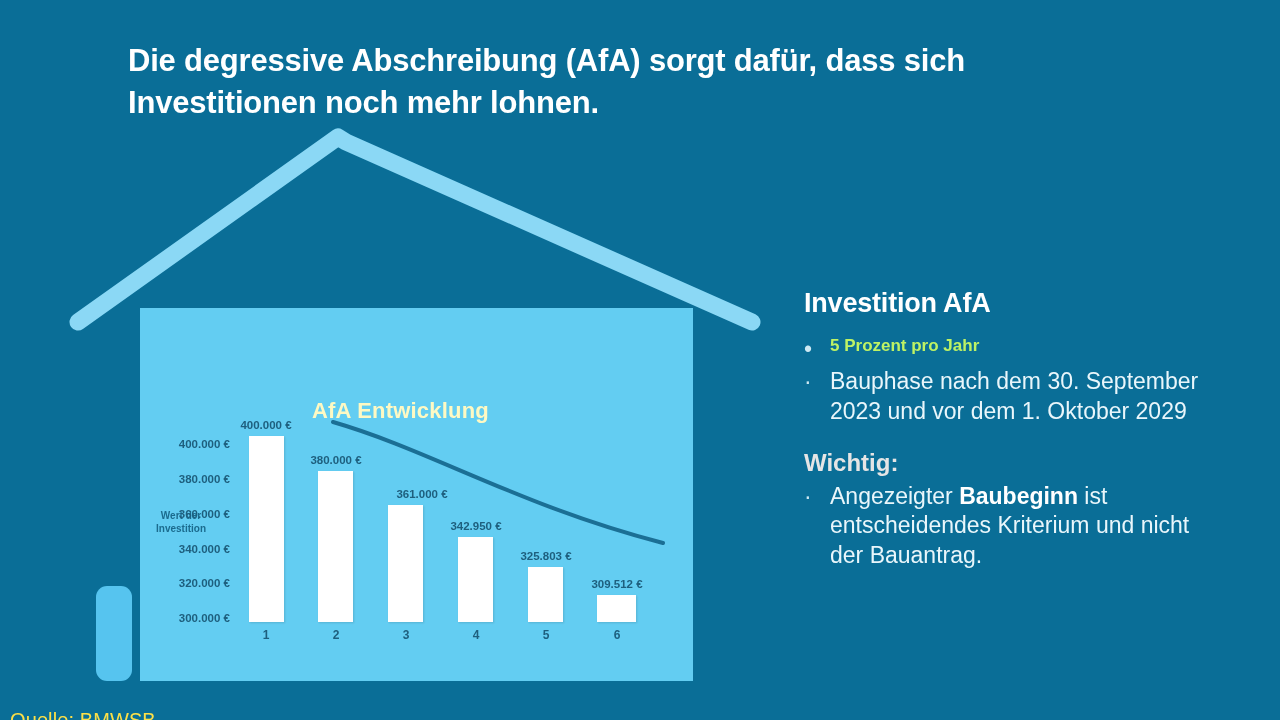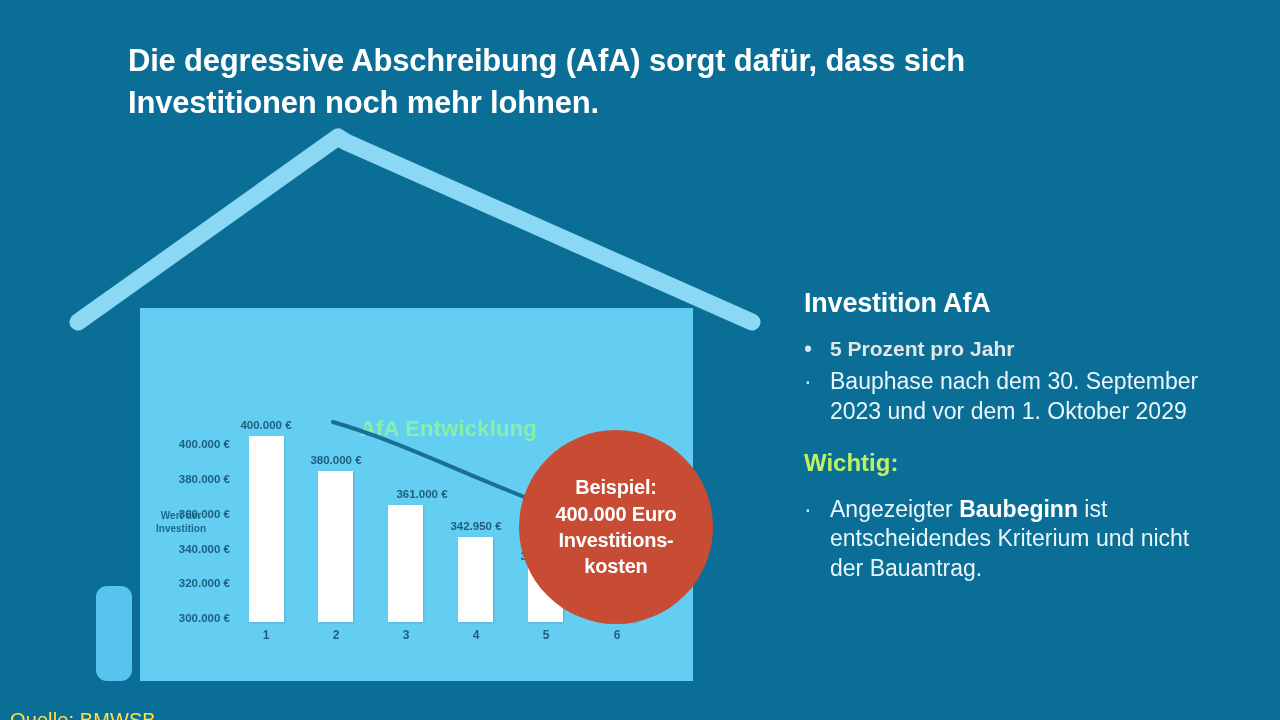--- a/index.html
+++ b/index.html
@@ -62,26 +62,25 @@
     width: 36px;
     height: 95px;
     background: #56c4ef;
     border-radius: 11px;
   }
 
   
   #chart-title {
     position: absolute;
     left: 312px;
-    top: 296px;
+    top: 278px;
     font-size: 22px;
     font-weight: 600;
-    color: #86efac;
+    color: #fef9c3;
     letter-spacing: 0.2px;
-    margin-left: 48px;
   }
   #axis-title-y {
     position: absolute;
     left: 156px;
     top: 390px;
     font-size: 10px;
     font-weight: 600;
     line-height: 1.28;
     color: #1b6b8e;
     text-align: center;
@@ -181,30 +180,30 @@
     text-align: left;
   }
   .bullet-text {
     flex: 1 1 auto;
     font-size: 23px;
     line-height: 1.3;
     color: #e9f6fb;
   }
   .bullet-text.strong {
     font-weight: bold;
-    color: #e5e5e5;
-    font-size: 21px;
+    color: #bef264;
+    font-size: 17px;
   }
   .bullet-text b { font-weight: bold; color: #ffffff; }
   #wichtig-heading {
     font-size: 24px;
     font-weight: bold;
-    color: #bef264;
+    color: #e5e5e5;
     margin-top: 22px;
-    margin-bottom: 18px;
+    margin-bottom: 5px;
   }
 
   
   #source {
     position: absolute;
     left: 10px;
     top: 709px;
     font-size: 20px;
     color: #fde047;
     letter-spacing: 0.1px;
@@ -261,26 +260,20 @@
     <div class="bar-cat" style="left:336px; top:508px;">2</div>
     <div class="bar-cat" style="left:406px; top:508px;">3</div>
     <div class="bar-cat" style="left:476px; top:508px;">4</div>
     <div class="bar-cat" style="left:546px; top:508px;">5</div>
     <div class="bar-cat" style="left:617px; top:508px;">6</div>
 
     <svg id="trend-curve" viewBox="0 0 800 700">
       <path d="M 333 302 C 430 330, 520 386, 663 423" fill="none" stroke="#1b6f95" stroke-width="4" stroke-linecap="round"></path>
     </svg>
 
-    <div id="example-bubble">
-      <span>Beispiel:</span>
-      <span>400.000 Euro</span>
-      <span>Investitions-</span>
-      <span>kosten</span>
-    </div>
 
   </div>
 
   <div id="right-col">
     <div class="col-heading">Investition AfA</div>
 
     <div class="bullet-row">
       <div class="bullet-dot">•</div>
       <div class="bullet-text strong">5 Prozent pro Jahr</div>
     </div>

